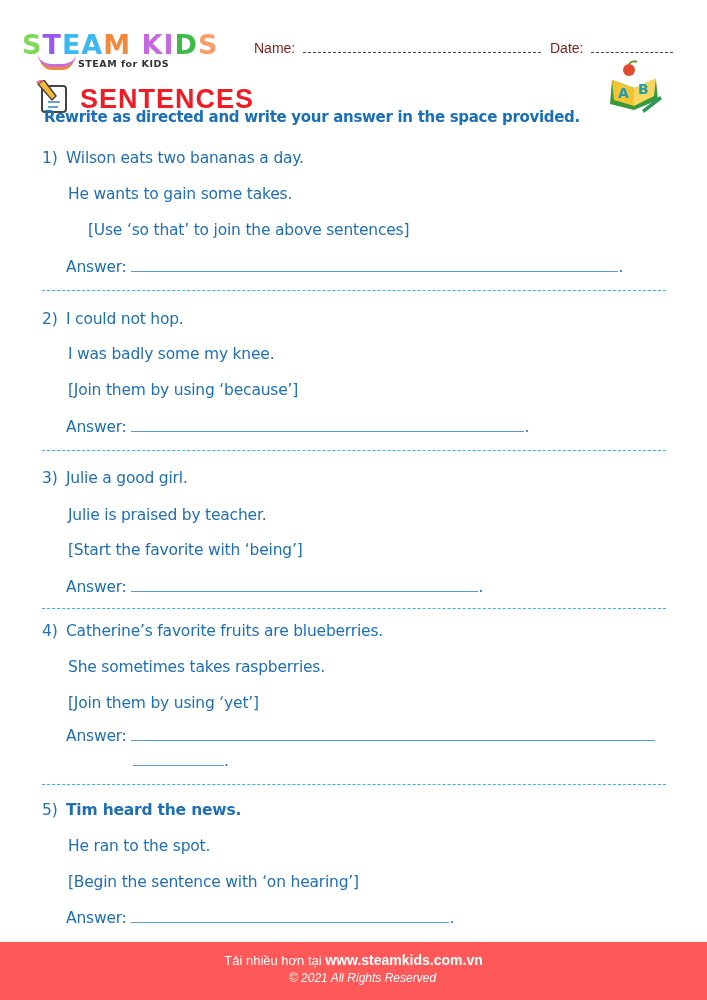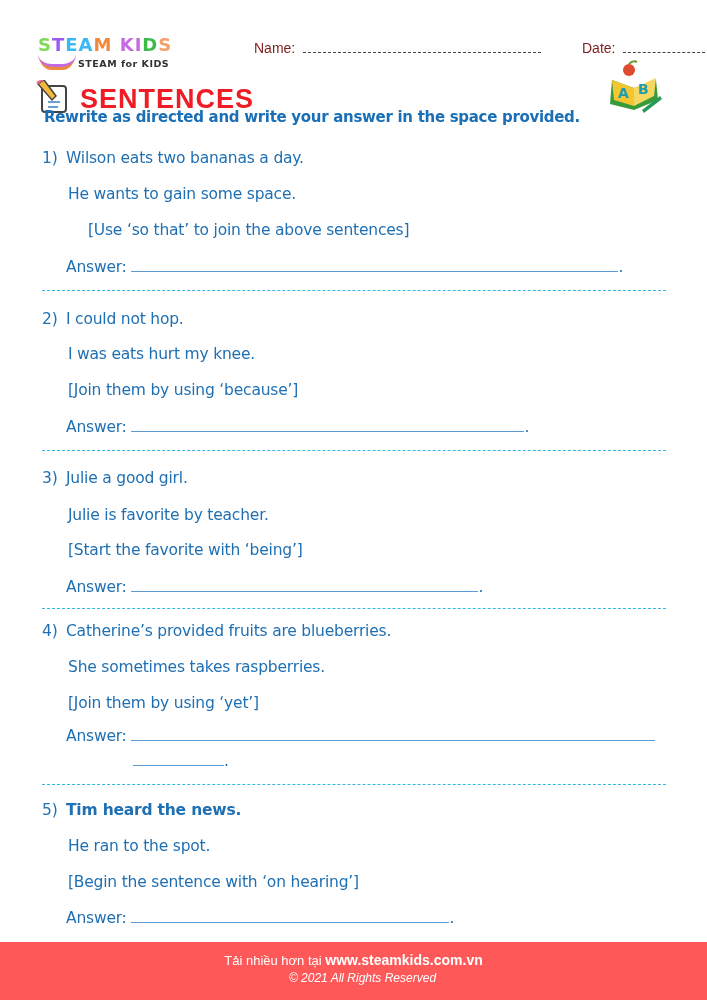--- a/index.html
+++ b/index.html
@@ -1,18 +1,18 @@
 <!DOCTYPE html>
 <html><head>
 <meta charset="utf-8">
 <style>
   * { margin:0; padding:0; box-sizing:border-box; }
   body { width:707px; height:1000px; background:#fff; position:relative; overflow:hidden; font-family:"DejaVu Sans", sans-serif; }
   .abs { position:absolute; }
-  .logo { left:38px; top:30px; font-family:"DejaVu Sans", sans-serif; font-weight:900; font-size:18px; letter-spacing:1px; line-height:30px; }
+  .logo { left:22px; top:30px; font-family:"DejaVu Sans", sans-serif; font-weight:900; font-size:27px; letter-spacing:1px; line-height:30px; }
   .logo span { display:inline-block; }
   .logo-sub { left:78px; top:58px; font-size:9.5px; font-weight:bold; color:#333; letter-spacing:0.5px; }
   .swoosh { left:38px; top:54px; width:38px; height:14px; border-bottom:4px solid #c46be0; border-radius:0 0 30px 30px; }
   .swoosh2 { left:40px; top:58px; width:34px; height:12px; border-bottom:3px solid #f08a3a; border-radius:0 0 30px 30px; }
   .namebox { left:254px; top:40px; font-size:14px; color:#7f1d1d; font-family:"Liberation Sans", sans-serif; }
   .dots { display:inline-block; border-bottom:1px dashed #444; vertical-align:baseline; height:10px; }
   .title { left:80px; top:84px; font-size:27px; font-weight:bold; color:#ee1c25; font-family:"Liberation Sans", sans-serif; letter-spacing:1px; }
   .instr { left:44px; top:108px; font-size:15px; font-weight:bold; color:#1a6fb6; font-family:"DejaVu Sans", sans-serif; letter-spacing:-0.3px; }
   .q { font-size:15.5px; color:#1f6fb3; font-family:"DejaVu Sans", sans-serif; letter-spacing:-0.2px; }
   .ans-line { display:inline-block; border-bottom:1.5px solid #5b9bd5; height:14px; vertical-align:baseline; }
@@ -28,21 +28,21 @@
 
 <div class="abs logo" id="logo"><span style="color: rgb(126, 217, 87);">S</span><span style="color: rgb(155, 89, 240);">T</span><span style="color: rgb(60, 184, 240);">E</span><span style="color: rgb(60, 184, 240);">A</span><span style="color: rgb(240, 138, 58);">M</span><span style="color: rgb(255, 255, 255);">&nbsp;</span><span style="color: rgb(196, 107, 224);">K</span><span style="color: rgb(196, 107, 224);">I</span><span style="color: rgb(61, 187, 74);">D</span><span style="color: rgb(245, 160, 106);">S</span></div>
 <div class="abs swoosh"></div>
 <div class="abs swoosh2"></div>
 <div class="abs logo-sub">STEAM for KIDS</div>
 
 <div class="abs namebox">
   <span>Name:</span>
   <span class="dots" style="width:238px;margin-left:4px;"></span>
 </div>
-<div class="abs namebox" style="left:550px;margin-left:32px;">
+<div class="abs namebox" style="left:550px;">
   <span>Date:</span>
   <span class="dots" style="width:82px;margin-left:4px;"></span>
 </div>
 
 <div class="abs" style="left:606px;top:60px;width:56px;height:55px;">
   <svg width="56" height="55" viewBox="0 0 56 55">
     <circle cx="23" cy="10" r="6" fill="#e04a2e"></circle>
     <path d="M23 4 q4 -4 8 -2" stroke="#6a9a2a" stroke-width="2" fill="none"></path>
     <path d="M4 44 L28 50 L52 40 L50 20 L28 28 L6 20 Z" fill="#3a9a3a"></path>
     <path d="M6 20 L28 28 L28 46 L8 40 Z" fill="#f2c531"></path>
@@ -61,50 +61,50 @@
     <path d="M2 4 L8 0 L20 16 L16 20 Z" fill="#f5b83a" stroke="#444" stroke-width="1.5"></path>
     <path d="M2 4 L8 0 L6 -1 L0 2 Z" fill="#ef6a8a"></path>
   </svg>
 </div>
 
 <div class="abs title">SENTENCES</div>
 <div class="abs instr">Rewrite as directed and write your answer in the space provided.</div>
 
 <div class="abs q" style="left:42px;top:149px;">1)</div>
 <div class="abs q" style="left:66px;top:149px;">Wilson eats two bananas a day.</div>
-<div class="abs q" style="left:68px;top:185px;">He wants to gain some space.</div>
+<div class="abs q" style="left:68px;top:185px;">He wants to gain some takes.</div>
 <div class="abs q" style="left:68px;top:221px;margin-left:20px;">[Use ‘so that’ to join the above sentences]</div>
 <div class="abs q" style="left:66px;top:258px;">
   <span>Answer:</span>
   <span class="ans-line" style="width:487px;"></span>.
 </div>
 <div class="abs sep" style="top:290px;"></div>
 
 <div class="abs q" style="left:42px;top:310px;">2)</div>
 <div class="abs q" style="left:66px;top:310px;">I could not hop.</div>
-<div class="abs q" style="left:68px;top:345px;">I was eats hurt my knee.</div>
+<div class="abs q" style="left:68px;top:345px;">I was badly some my knee.</div>
 <div class="abs q" style="left:68px;top:381px;">[Join them by using ‘because’]</div>
 <div class="abs q" style="left:66px;top:418px;">
   <span>Answer:</span>
   <span class="ans-line" style="width:393px;"></span>.
 </div>
 <div class="abs sep" style="top:450px;"></div>
 
 <div class="abs q" style="left:42px;top:469px;">3)</div>
 <div class="abs q" style="left:66px;top:469px;">Julie a good girl.</div>
-<div class="abs q" style="left:68px;top:506px;">Julie is favorite by teacher.</div>
+<div class="abs q" style="left:68px;top:506px;">Julie is praised by teacher.</div>
 <div class="abs q" style="left:68px;top:541px;">[Start the favorite with ‘being’]</div>
 <div class="abs q" style="left:66px;top:578px;">
   <span>Answer:</span>
   <span class="ans-line" style="width:347px;"></span>.
 </div>
 <div class="abs sep" style="top:608px;"></div>
 
 <div class="abs q" style="left:42px;top:622px;">4)</div>
-<div class="abs q" style="left:66px;top:622px;">Catherine’s provided fruits are blueberries.</div>
+<div class="abs q" style="left:66px;top:622px;">Catherine’s favorite fruits are blueberries.</div>
 <div class="abs q" style="left:68px;top:658px;">She sometimes takes raspberries.</div>
 <div class="abs q" style="left:68px;top:694px;">[Join them by using ‘yet’]</div>
 <div class="abs q" style="left:66px;top:727px;">
   <span>Answer:</span>
   <span class="ans-line" style="width:524px;"></span>
 </div>
 <div class="abs q" style="left:133px;top:752px;">
   <span class="ans-line" style="width:91px;"></span>.
 </div>
 <div class="abs sep" style="top:784px;"></div>

